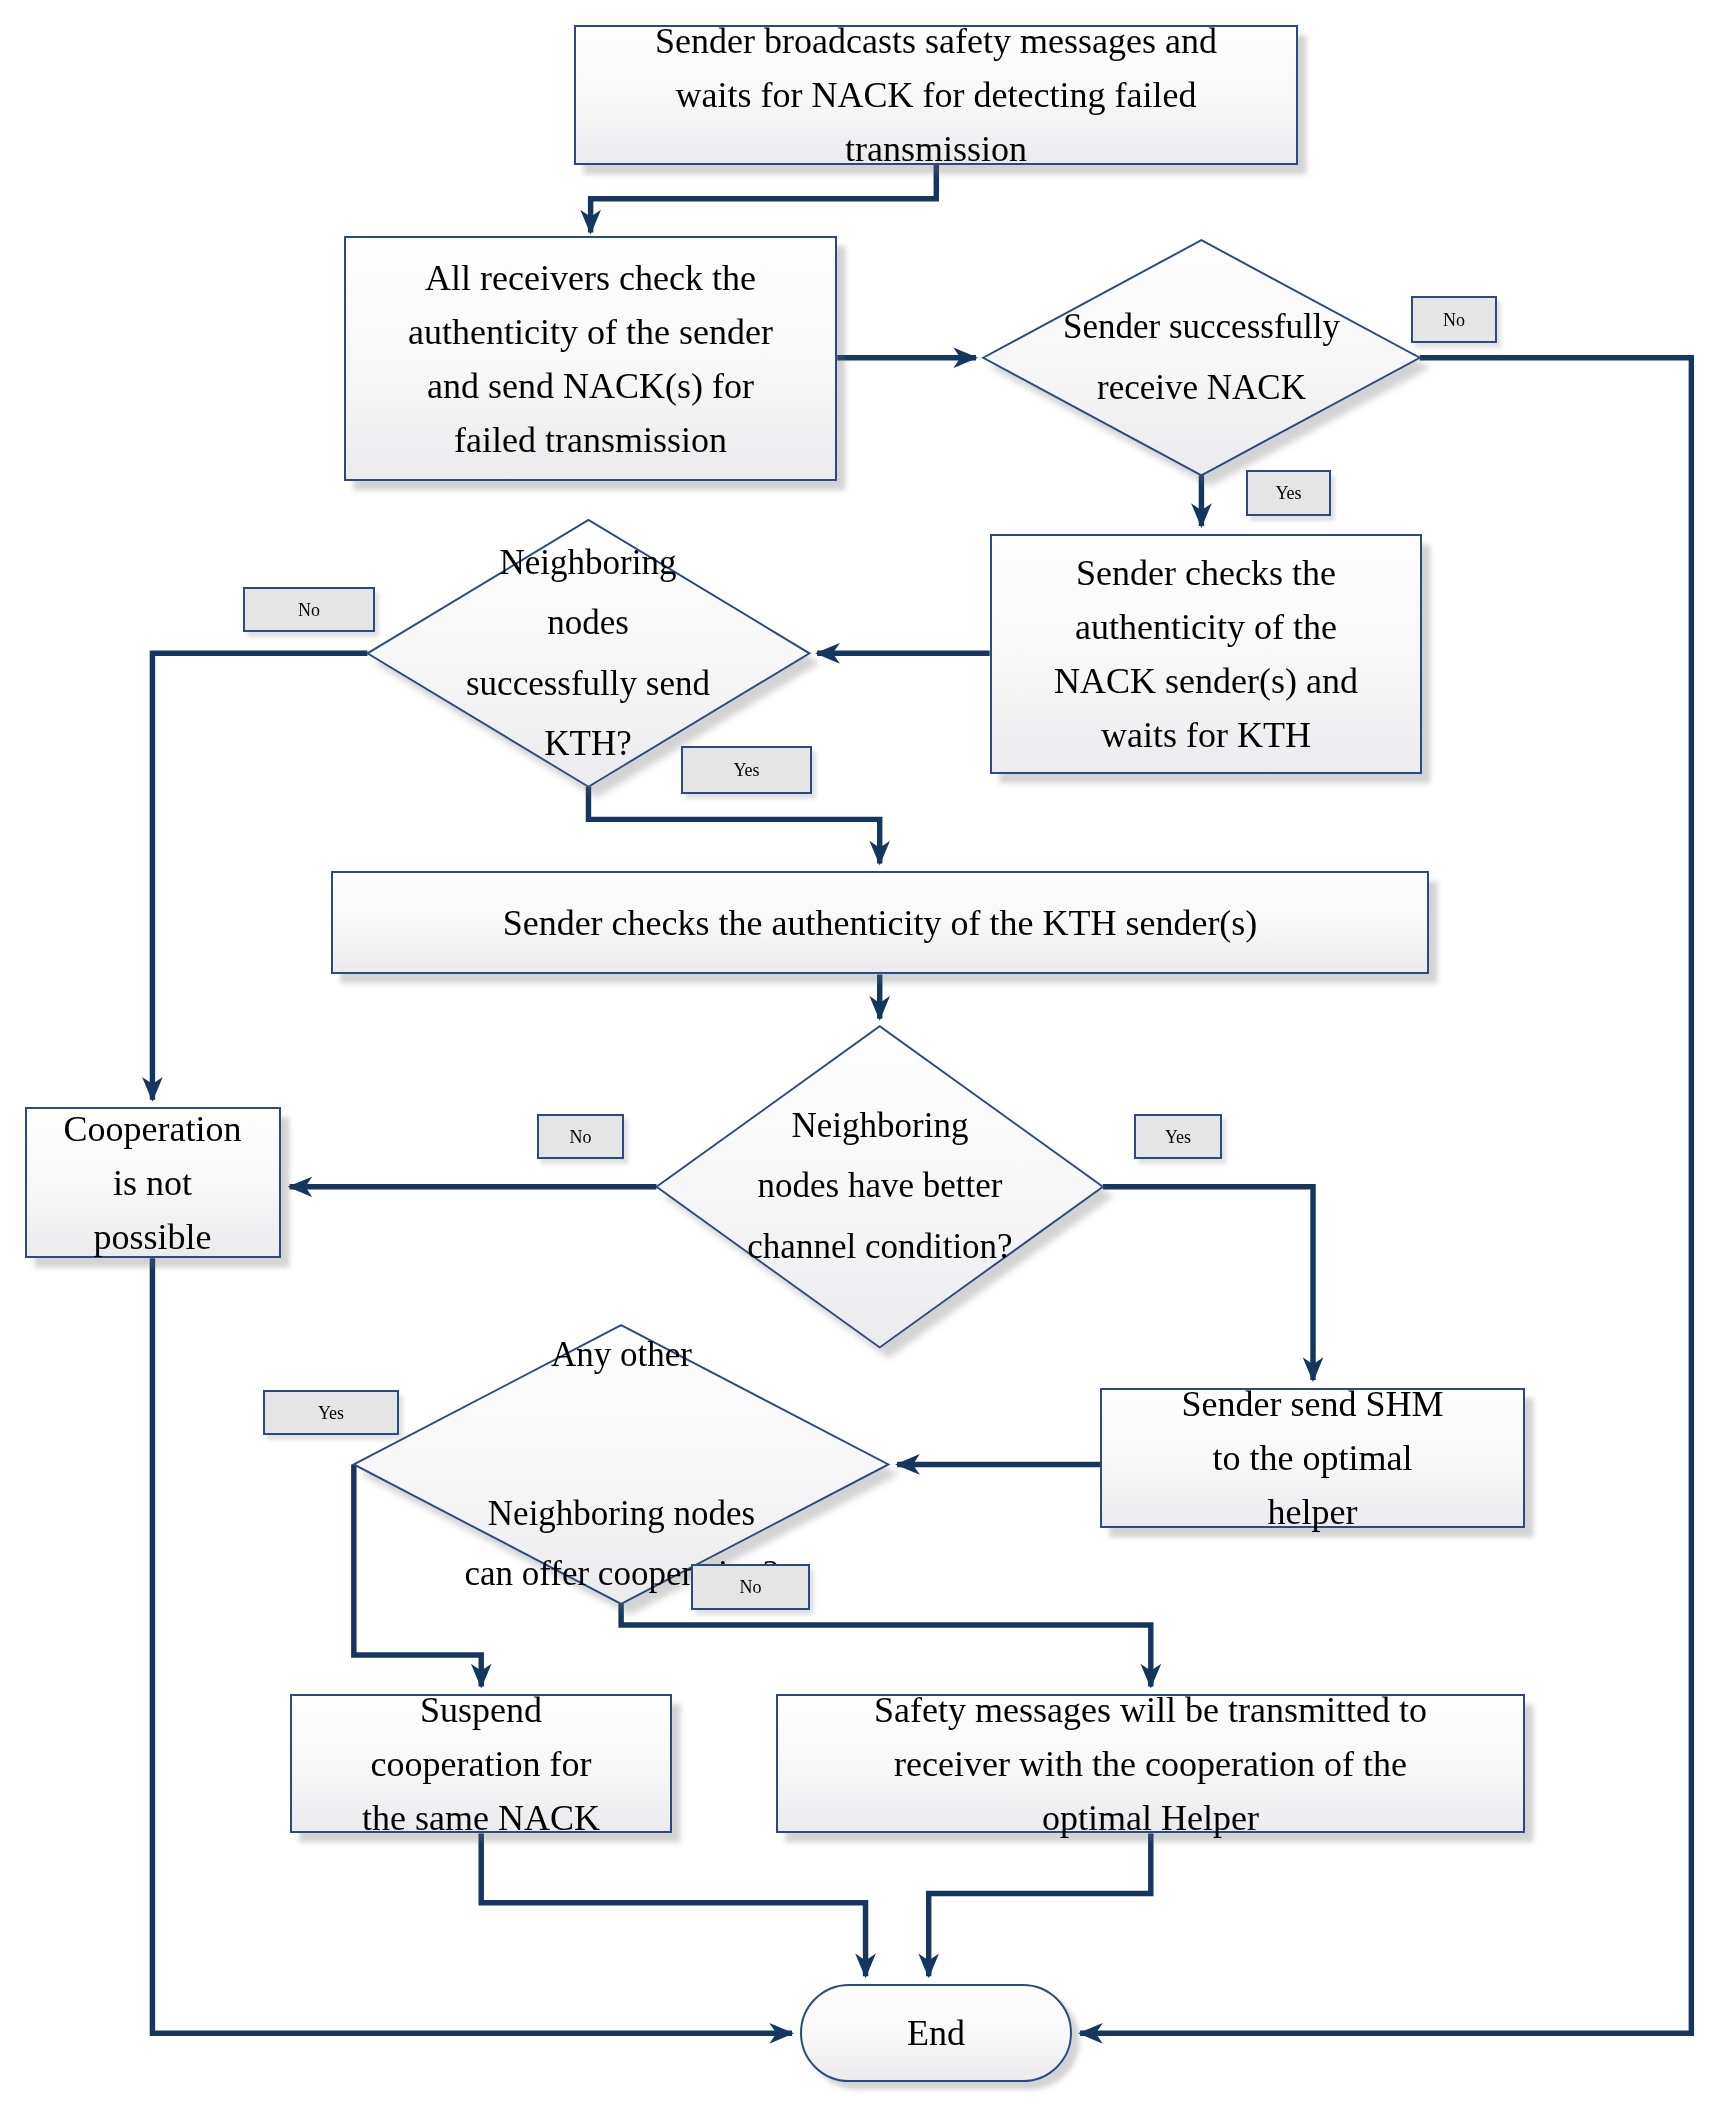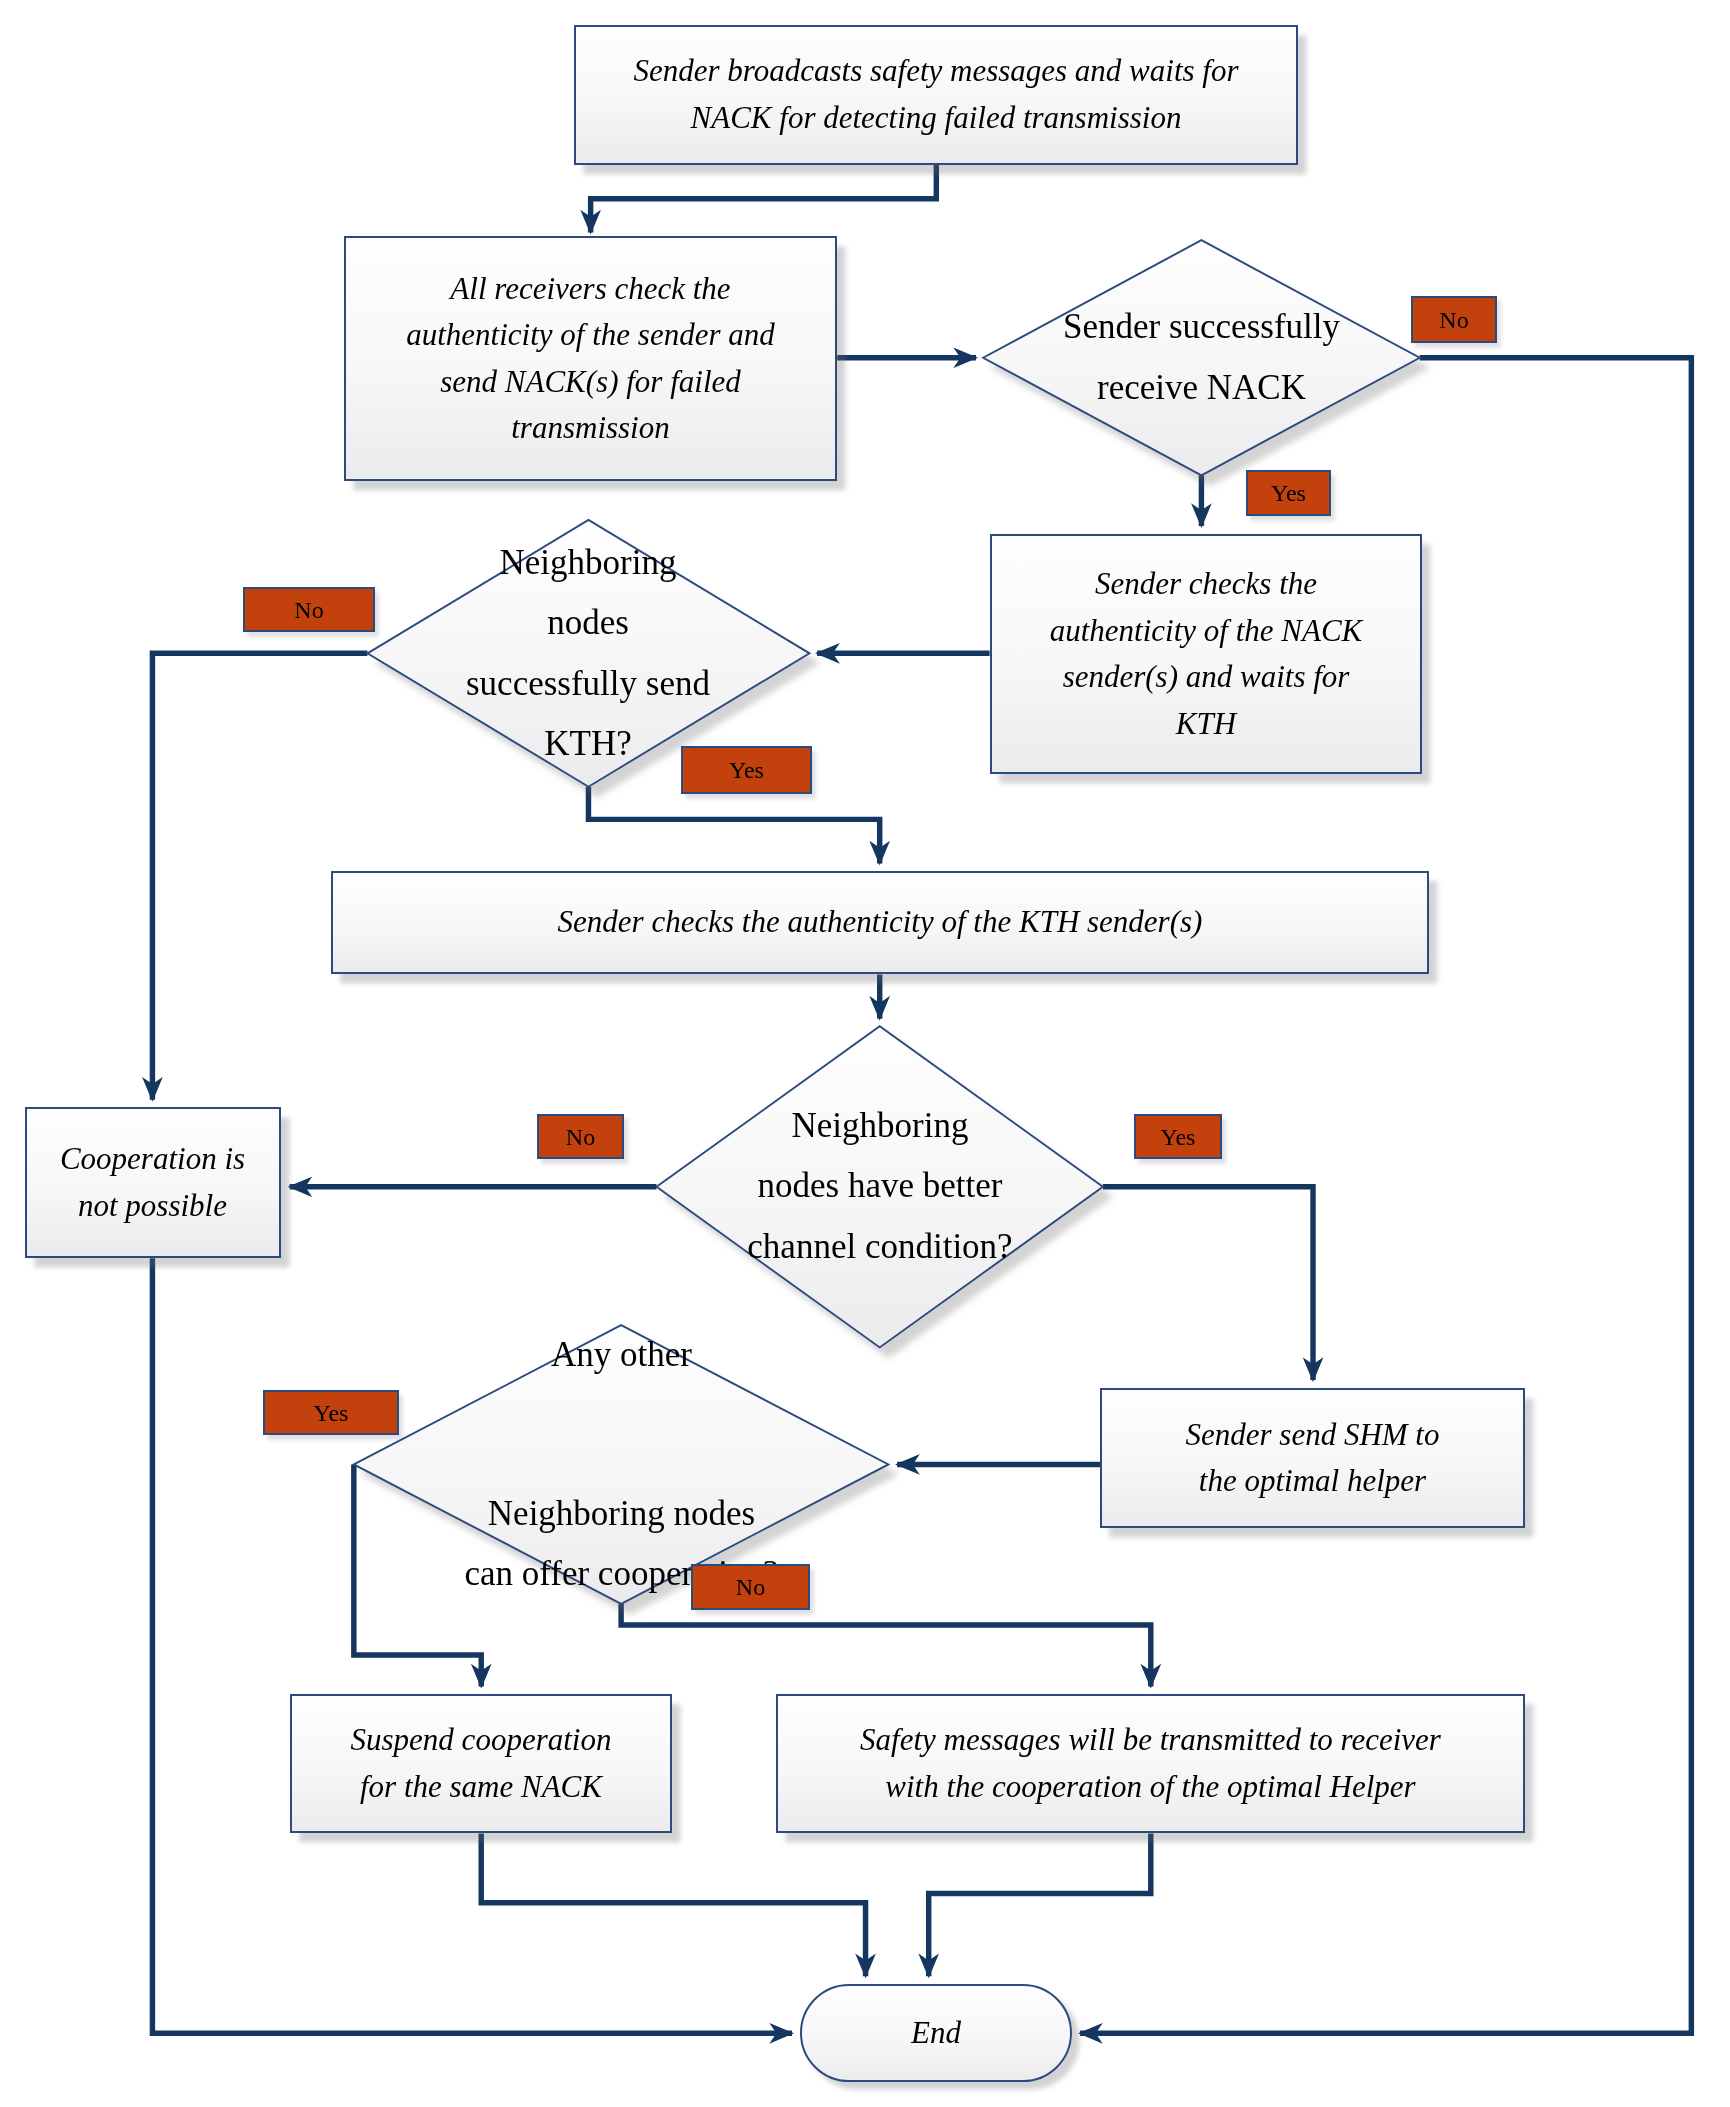--- a/index.html
+++ b/index.html
@@ -10,41 +10,40 @@
     font-family:"Liberation Serif","DejaVu Serif",serif;
     color:#000;
     overflow:hidden;
   }
   #wires{position:absolute;left:0;top:0;width:1730px;height:2108px;z-index:1;}
   .node{
     position:absolute;
     box-sizing:border-box;
     display:flex;align-items:center;justify-content:center;
     text-align:center;
-    font-size:31px;line-height:1.5;
+    font-size:36px;line-height:1.5;
     background:linear-gradient(180deg,#fefefe 0%,#f7f7f8 55%,#ebebed 100%);
     border:2.2px solid #2b4a7d;
     box-shadow:8.7px 9.8px 4.9px rgba(110,110,110,0.30);
     z-index:2;
-    font-style:italic;
   }
   .terminator{border-radius:49px;box-shadow:7.6px 7.6px 4.9px rgba(110,110,110,0.30);}
   .dtext{
     position:absolute;
     display:flex;flex-direction:column;align-items:center;justify-content:center;
     text-align:center;font-size:35px;line-height:1.72;
     z-index:2;pointer-events:none;
   }
   .label{
     position:absolute;
     box-sizing:border-box;
     display:flex;align-items:center;justify-content:center;
-    background:#c2410c;
+    background:#e5e5e5;
     border:2.2px solid #2b4a7d;
-    font-size:24px;line-height:1;
+    font-size:18px;line-height:1;
     box-shadow:4.4px 5.4px 3.8px rgba(120,120,120,0.22);
     z-index:3;
   }
 </style>
 </head>
 <body>
 
 <div id="canvas">
 
   <svg id="wires" viewBox="0 0 3178 3872" xmlns="http://www.w3.org/2000/svg">

